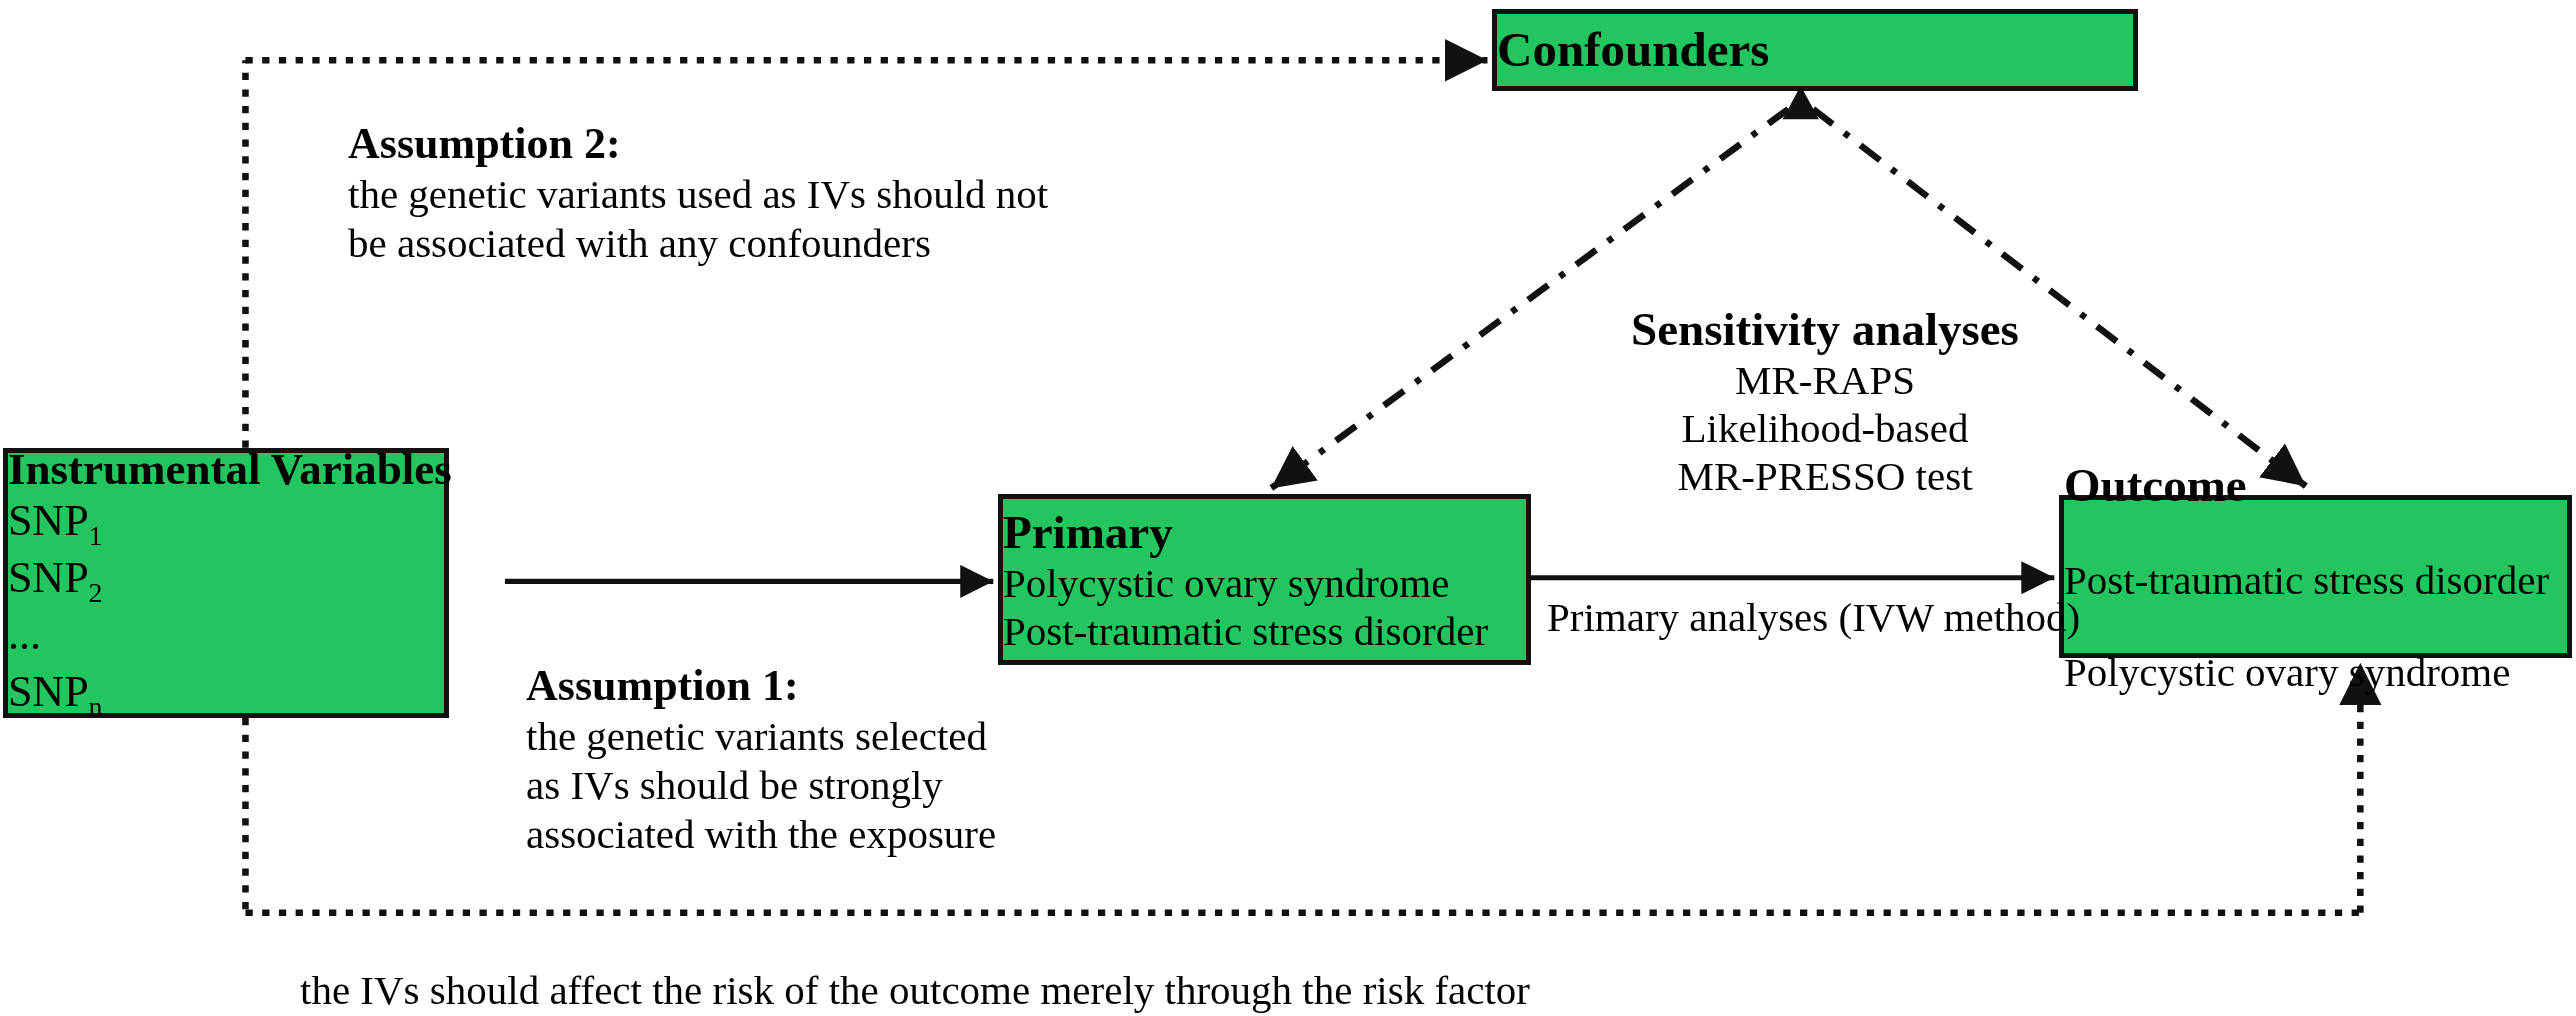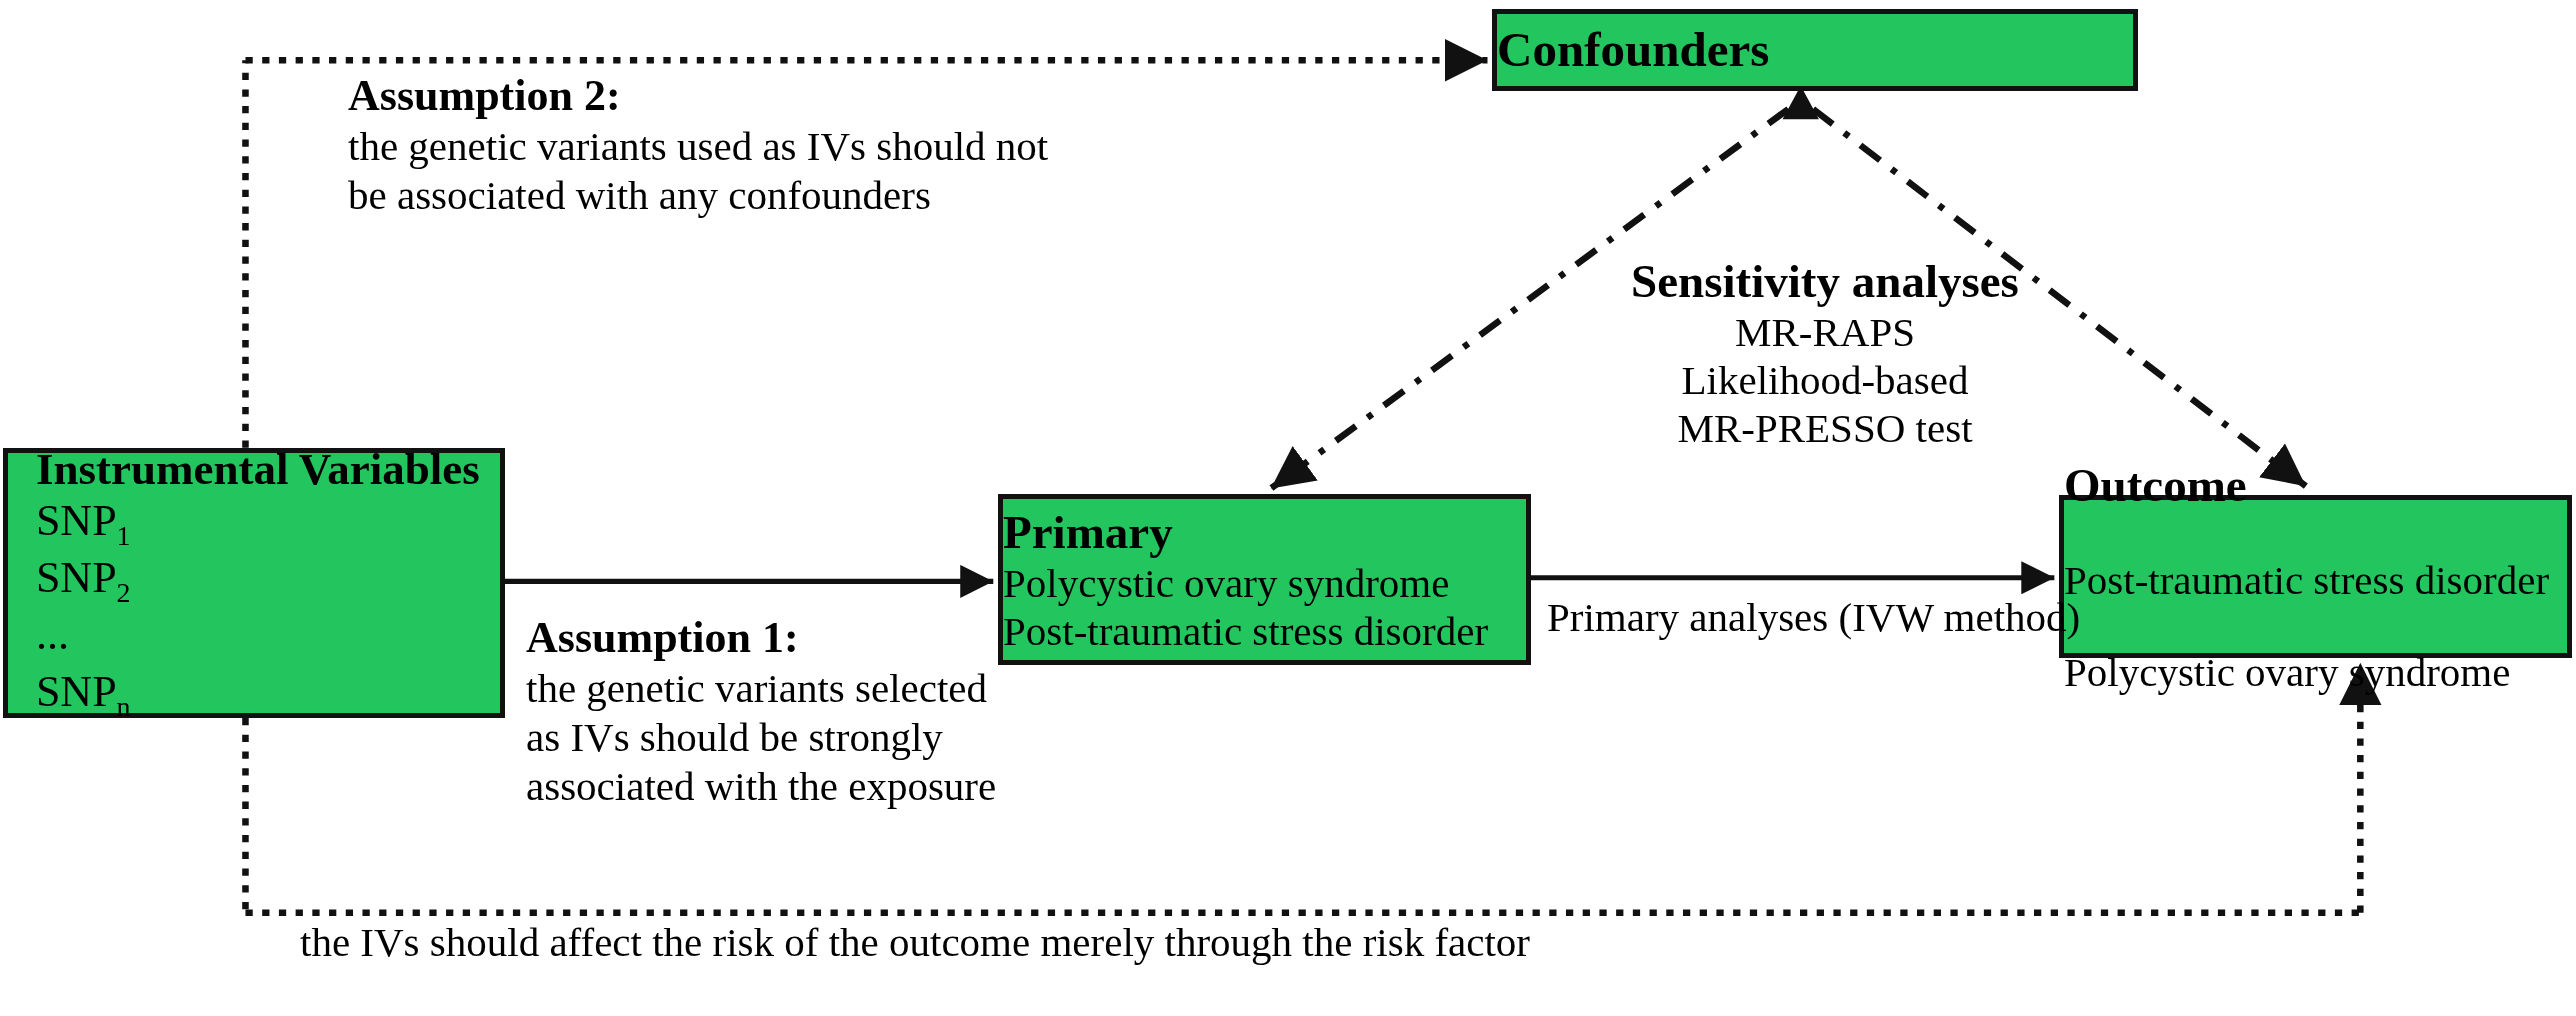--- a/index.html
+++ b/index.html
@@ -33,29 +33,29 @@
     white-space: nowrap;
   }
   .box-line {
     font-size: 41px;
     line-height: 48px;
     white-space: nowrap;
   }
   #confounders-box { left: 1492px; top: 8.7px; width: 646px; height: 82px; }
   #confounders-box .box-title { font-size: 49px; }
 
-  #iv-box { left: 2.9px; top: 448px; width: 502px; height: 270px; padding-left: 28px; }
+  #iv-box { left: 2.9px; top: 448px; width: 446px; height: 270px; }
   #iv-box .box-title { font-size: 45px; line-height: 52px; }
   .snp-line { font-size: 44px; line-height: 52px; }
   .snp-sub { font-size: 28px; position: relative; top: 10.2px; }
 
   #exposure-box { left: 998px; top: 494px; width: 533px; height: 171px; }
   #outcome-box  { left: 2059px; top: 495px; width: 513px; height: 163px; gap: 44px; }
 
-  .textblock { position: absolute; }
+  .textblock { position: absolute; margin-top: 48px; }
   .tb-title {
     font-weight: 700;
     font-size: 44px;
     line-height: 52px;
     white-space: nowrap;
   }
   .tb-line {
     font-size: 41px;
     line-height: 49px;
     white-space: nowrap;

